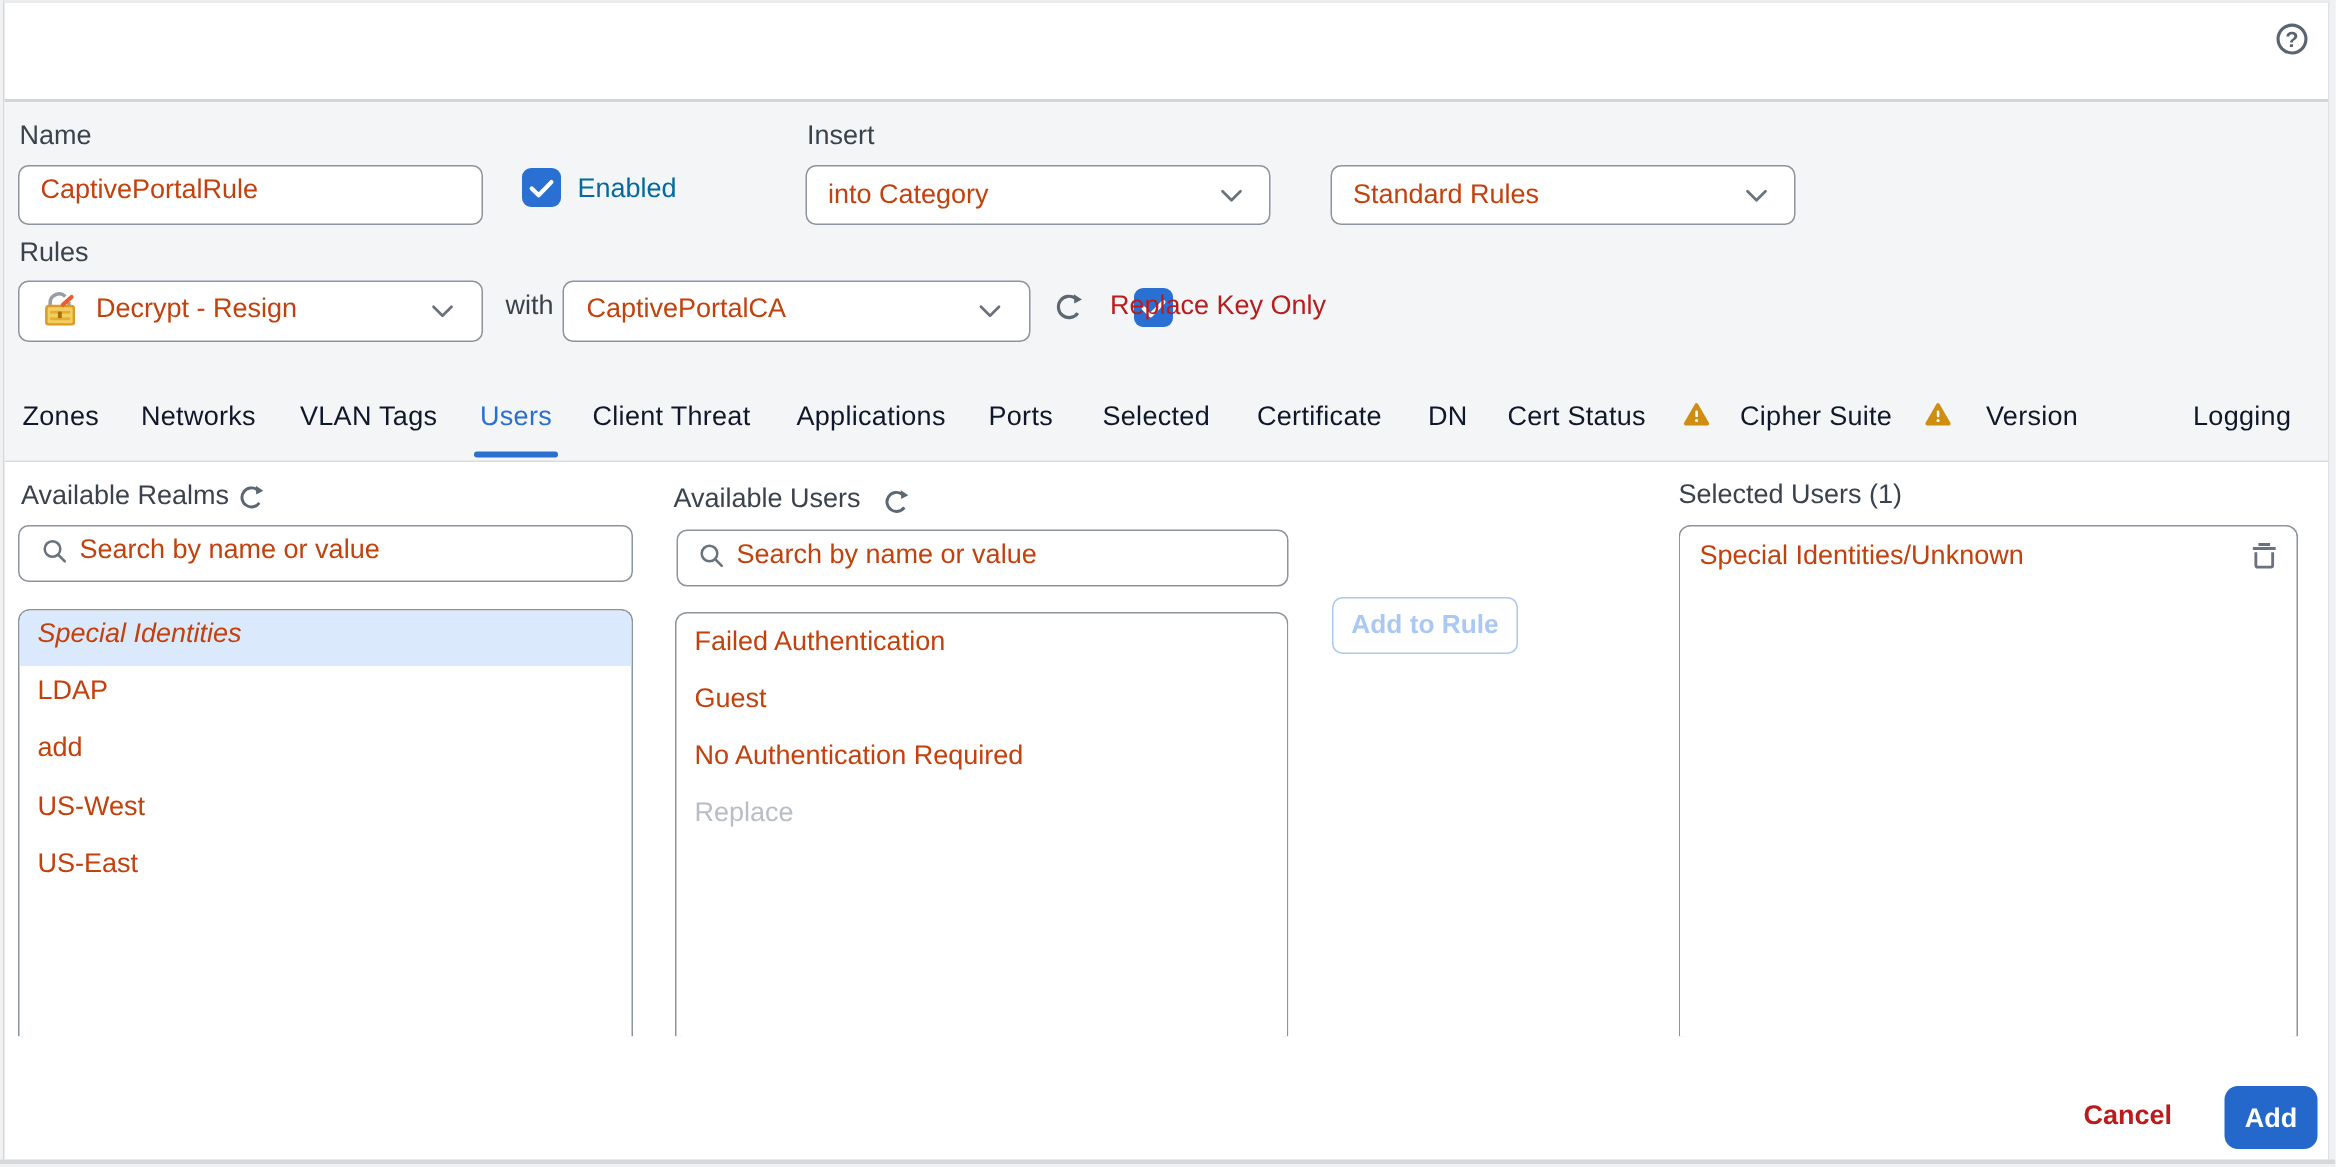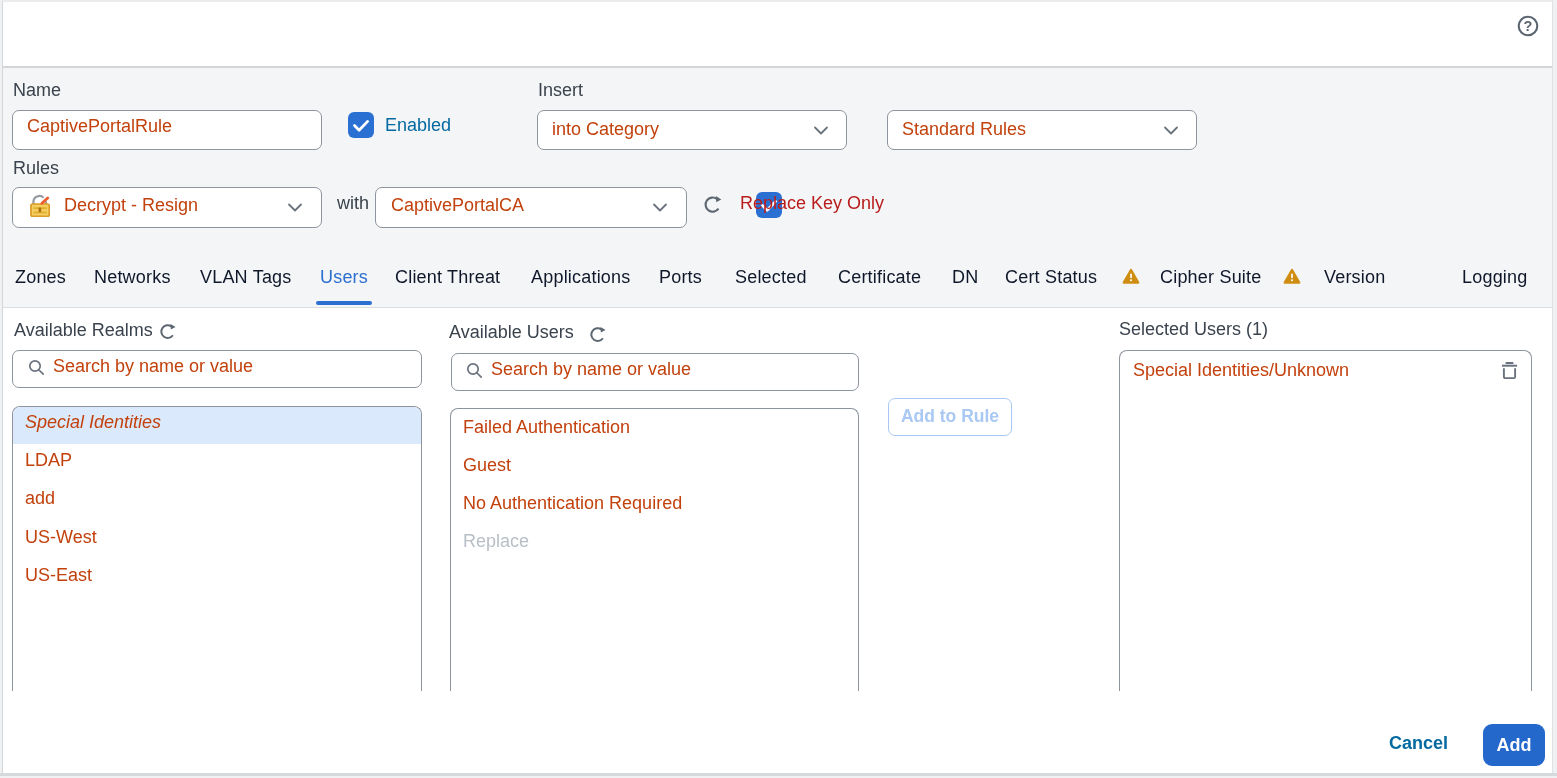--- a/index.html
+++ b/index.html
@@ -10,21 +10,21 @@
   .abs{position:absolute;}
   .lbl{position:absolute;font-size:18px;color:#3a434d;white-space:nowrap;}
   .txt{position:absolute;font-size:18px;color:#c2410c;white-space:nowrap;}
   .box{position:absolute;background:#fff;border:1.5px solid #8d949d;border-radius:7px;box-sizing:border-box;}
   .tab{position:absolute;font-size:18px;color:#0f172a;white-space:nowrap;top:267px;letter-spacing:0.2px;}
   
   #hdr-title{position:absolute;left:16px;top:5px;font-size:34px;font-weight:700;color:#30373e;letter-spacing:-2.1px;}
   #graybody{position:absolute;left:3px;top:66px;width:1549px;height:242px;background:#f4f5f6;
             border-top:2px solid #d3d6d9;border-bottom:1px solid #dadce0;box-sizing:border-box;}
   .chev{position:absolute;}
-  .footer-cancel{position:absolute;left:1389px;top:733px;font-size:18px;font-weight:700;color:#0369a1;}
+  .footer-cancel{position:absolute;left:1389px;top:733px;font-size:18px;font-weight:700;color:#b91c1c;}
   #addbtn{position:absolute;left:1483px;top:724px;width:62px;height:42px;background:#2468cb;border-radius:9px;
           color:#fff;font-size:18px;font-weight:700;text-align:center;line-height:42px;}
   #bottombar{position:absolute;left:0;top:773px;width:1557px;height:3px;background:#d6d9dc;}
 </style>
 </head>
 <body>
 <div id="app">
   <div id="dlg"></div>
   <div id="graybody"></div>
 

